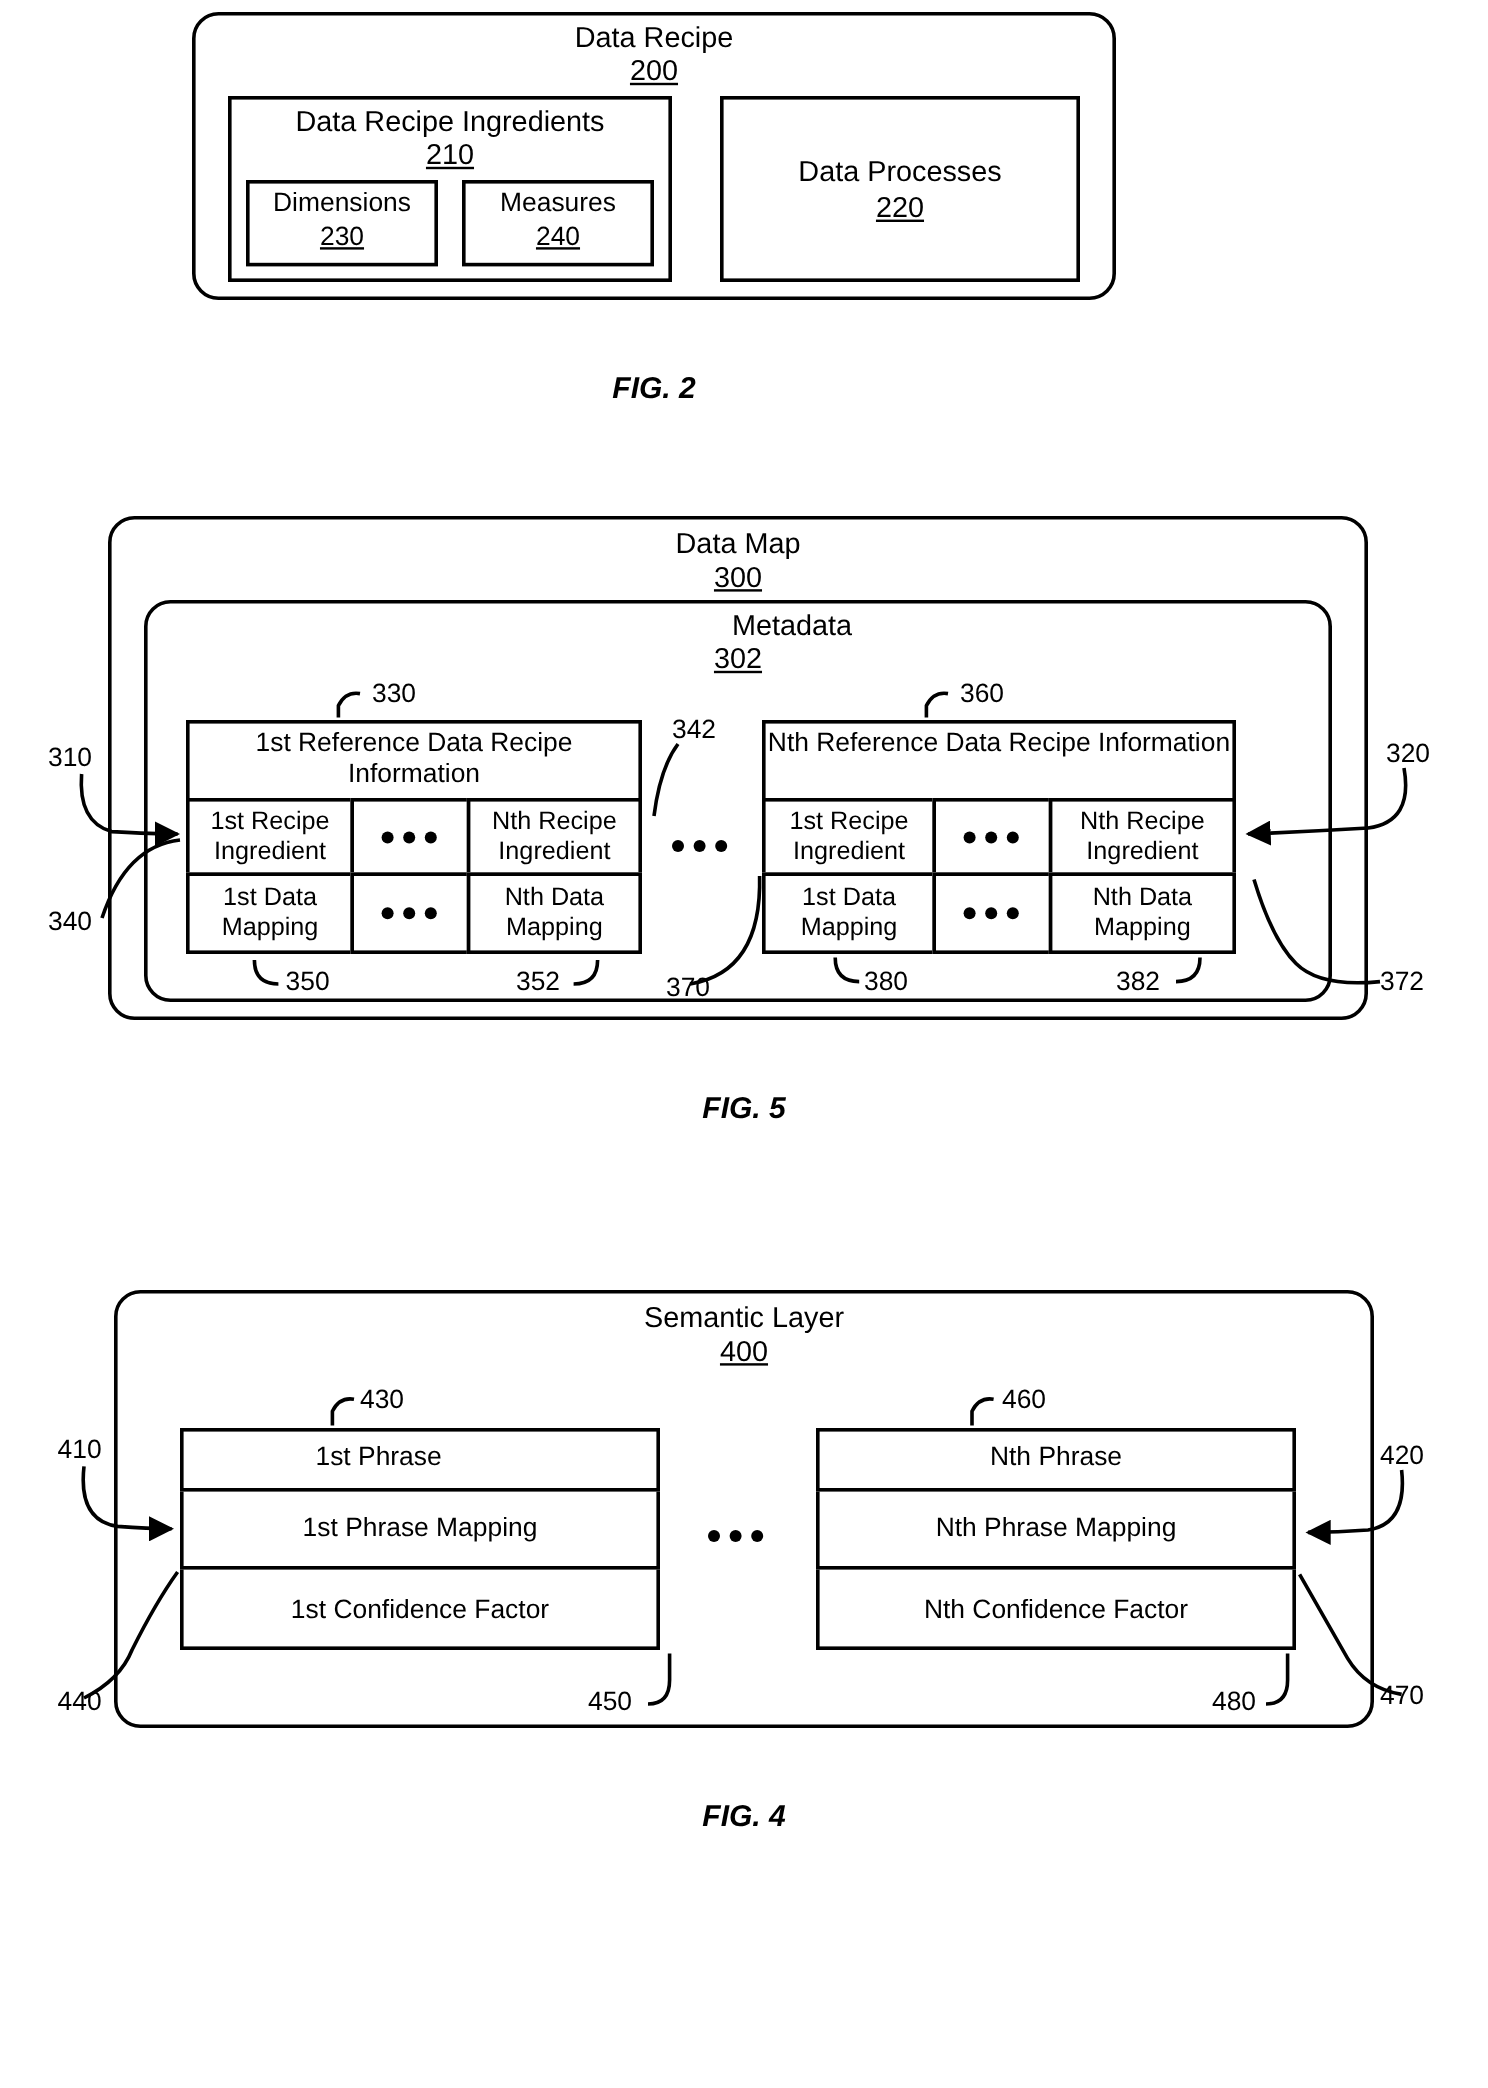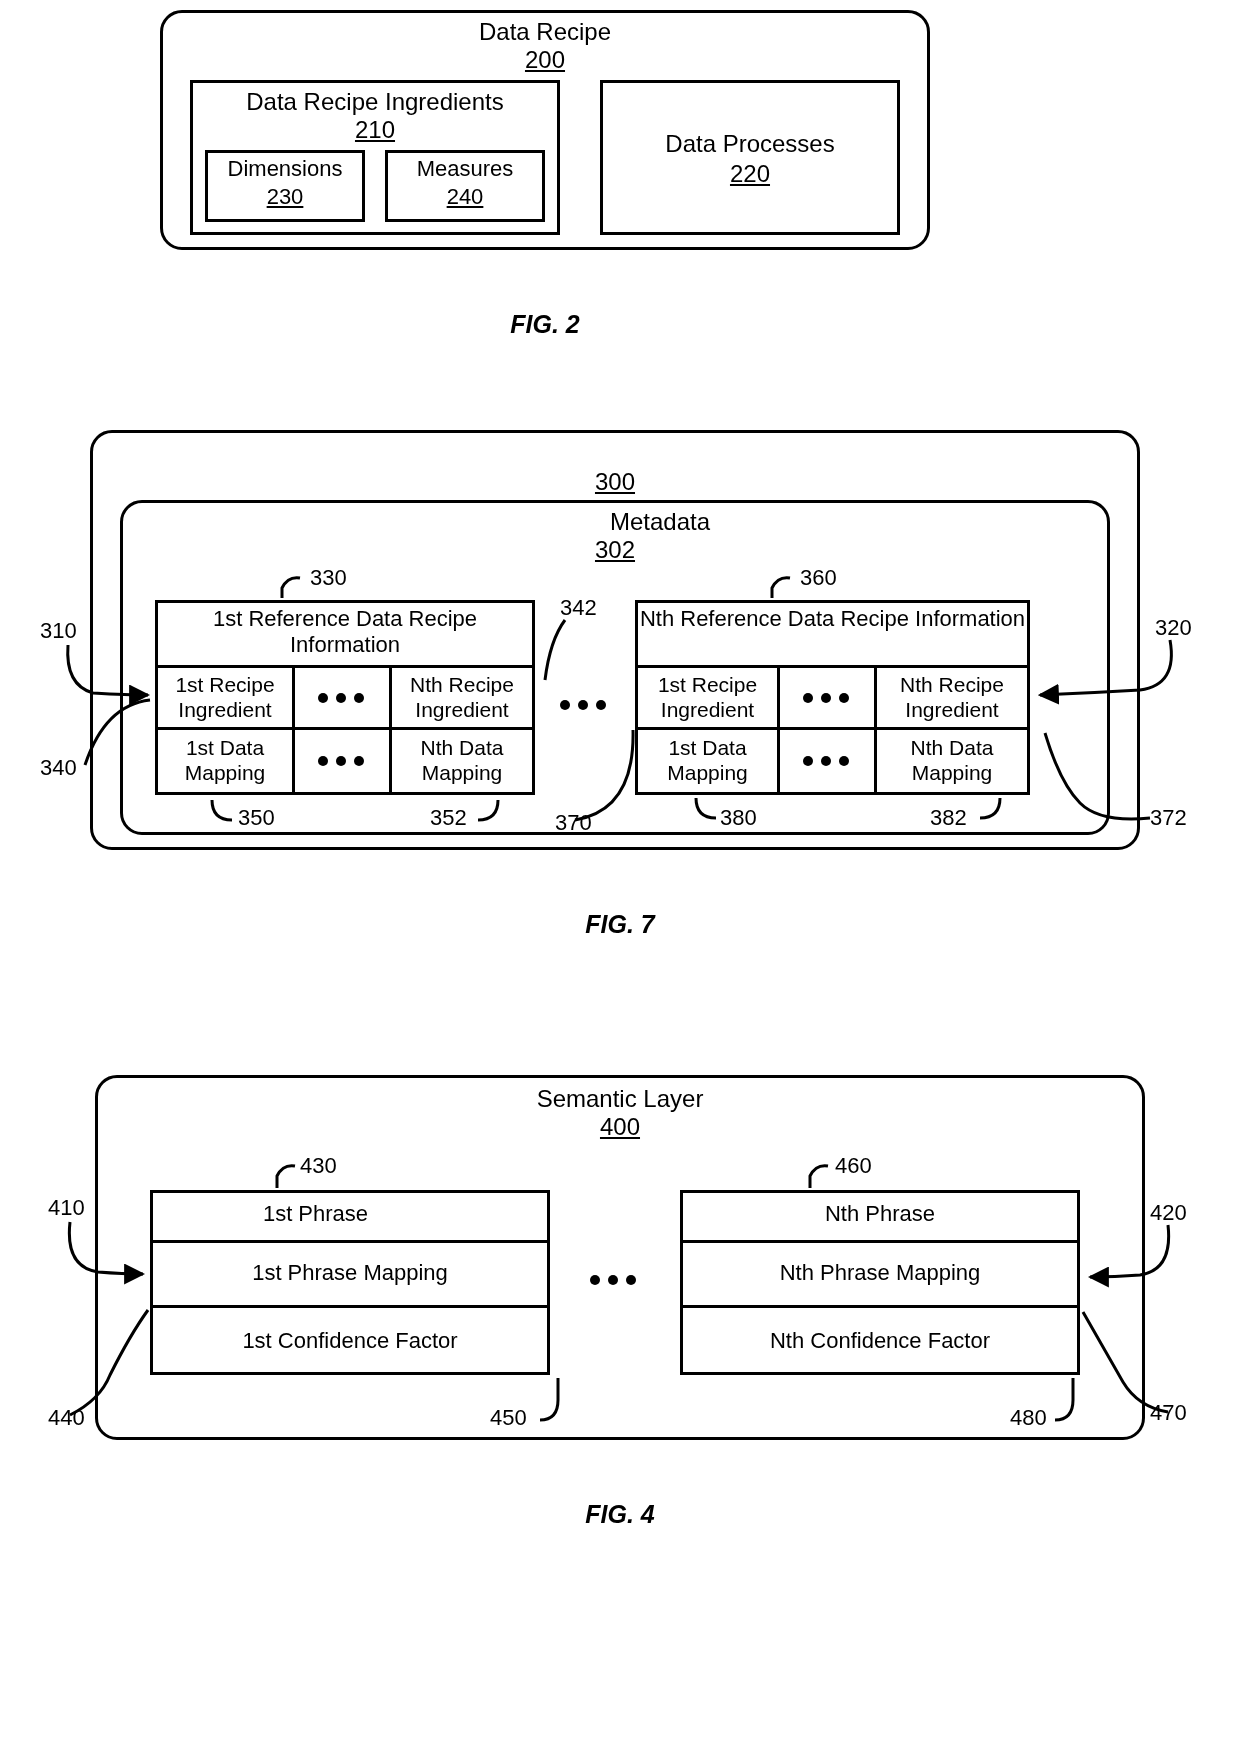--- a/index.html
+++ b/index.html
@@ -92,20 +92,21 @@
   <div class="lbl small" style="left:385px; top:156px; width:160px;">Measures</div>
   <div class="lbl und small" style="left:385px; top:184px; width:160px;">240</div>
 
   <div class="sbox" style="left:600px; top:80px; width:300px; height:155px;"></div>
   <div class="lbl" style="left:600px; top:130px; width:300px;">Data Processes</div>
   <div class="lbl und" style="left:600px; top:160px; width:300px;">220</div>
 
   <div class="fig" style="left:445px; top:310px;">FIG. 2</div>
 
   <div class="rbox" style="left:90px; top:430px; width:1050px; height:420px;"></div>
+  <div class="lbl" style="left:90px; top:440px; width:1050px;">Data Map</div>
   <div class="lbl und" style="left:90px; top:468px; width:1050px;">300</div>
 
   <div class="rbox" style="left:120px; top:500px; width:990px; height:335px;"></div>
   <div class="lbl" style="left:120px; top:508px; width:1080px;">Metadata</div>
   <div class="lbl und" style="left:120px; top:536px; width:990px;">302</div>
 
   <div class="sbox" style="left:155px; top:600px; width:380px; height:195px;"></div>
   <div class="lbl lbl2 small" style="left:155px; top:606px; width:380px;">1st Reference Data Recipe Information</div>
 
   <div class="sbox" style="left:155px; top:665px; width:380px; height:0; border-width:0; border-top:3px solid #000;"></div>
@@ -168,21 +169,21 @@
   <div class="lbl small" style="left:40px;  top:618px;">310</div>
   <div class="lbl small" style="left:1155px;top:615px;">320</div>
   <div class="lbl small" style="left:40px;  top:755px;">340</div>
   <div class="lbl small" style="left:238px; top:805px;">350</div>
   <div class="lbl small" style="left:430px; top:805px;">352</div>
   <div class="lbl small" style="left:555px; top:810px;">370</div>
   <div class="lbl small" style="left:720px; top:805px;">380</div>
   <div class="lbl small" style="left:930px; top:805px;">382</div>
   <div class="lbl small" style="left:1150px;top:805px;">372</div>
 
-  <div class="fig" style="left:520px; top:910px;">FIG. 7</div>
+  <div class="fig" style="left:520px; top:910px;">FIG. 5</div>
 
   <div class="rbox" style="left:95px; top:1075px; width:1050px; height:365px;"></div>
   <div class="lbl" style="left:95px; top:1085px; width:1050px;">Semantic Layer</div>
   <div class="lbl und" style="left:95px; top:1113px; width:1050px;">400</div>
 
   <div class="sbox" style="left:150px; top:1190px; width:400px; height:185px;"></div>
   <div class="sbox" style="left:150px; top:1240px; width:400px; height:0; border-width:0; border-top:3px solid #000;"></div>
   <div class="sbox" style="left:150px; top:1305px; width:400px; height:0; border-width:0; border-top:3px solid #000;"></div>
   <div class="lbl small" style="left:150px; top:1201px; width:331px;">1st Phrase</div>
   <div class="lbl small" style="left:150px; top:1260px; width:400px;">1st Phrase Mapping</div>

